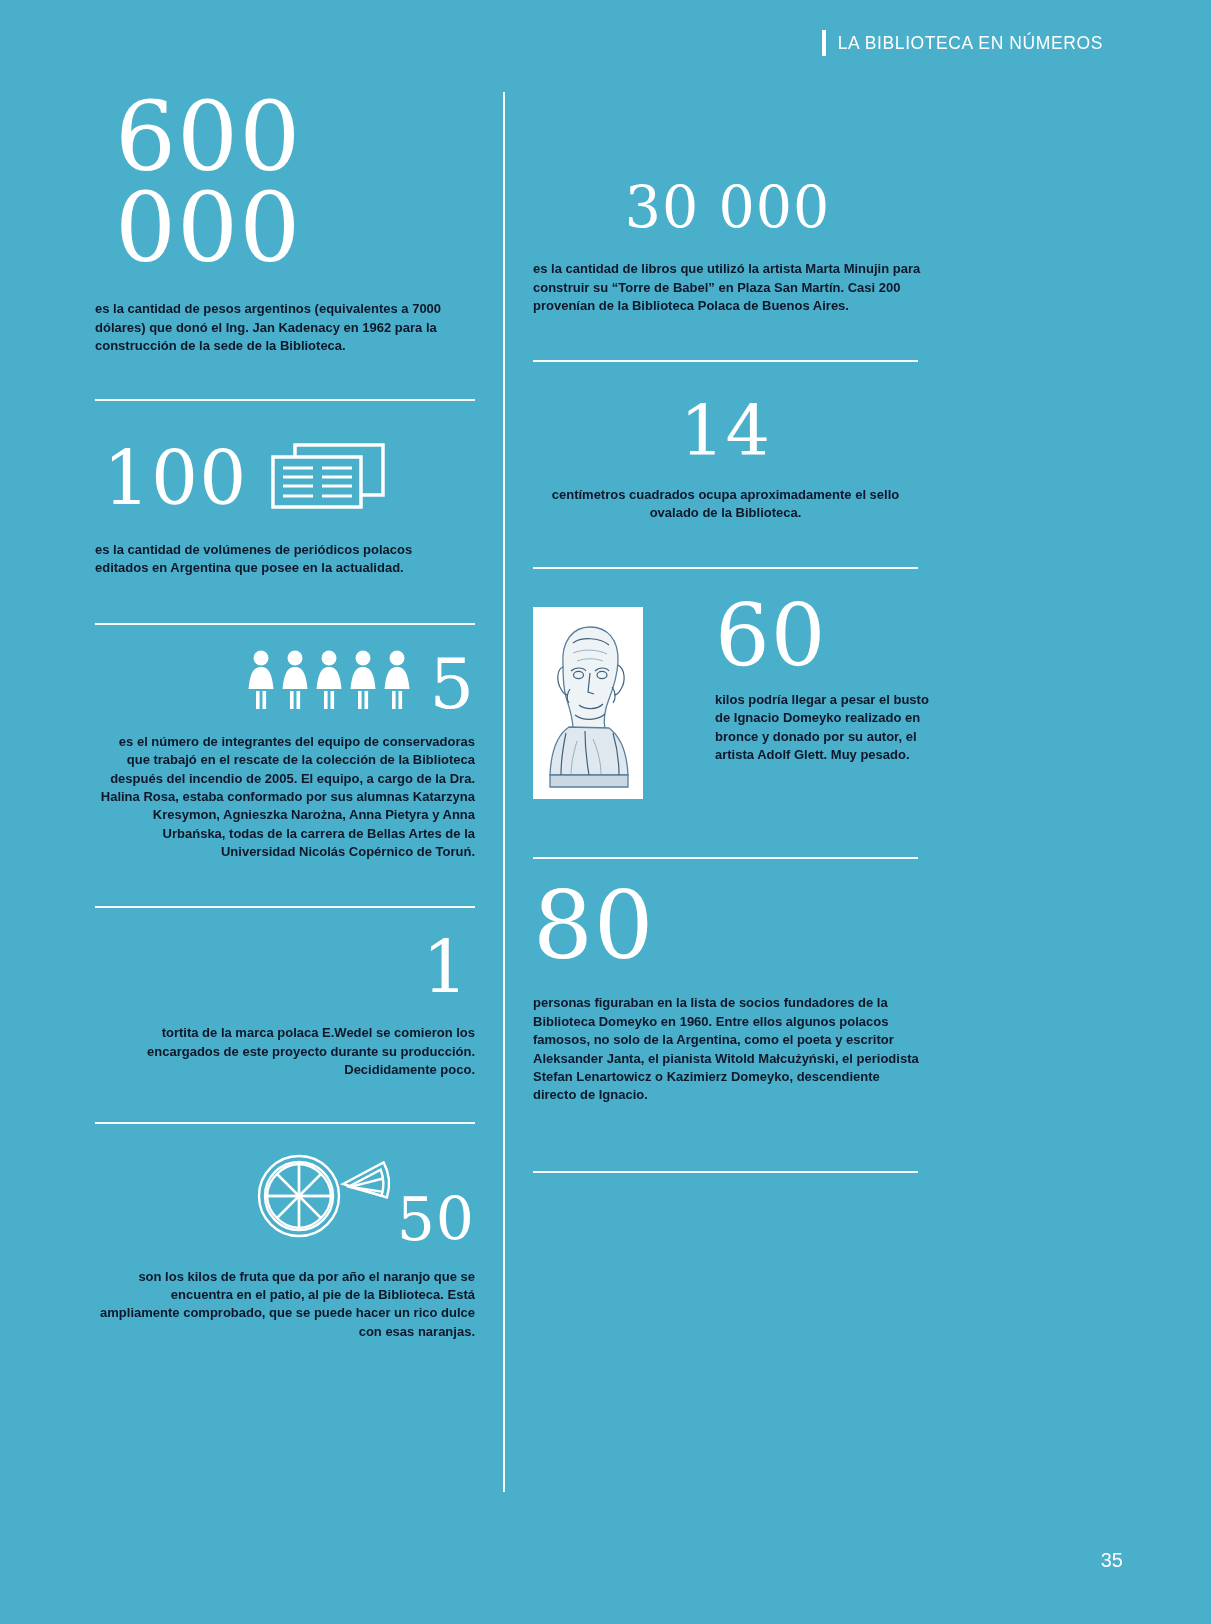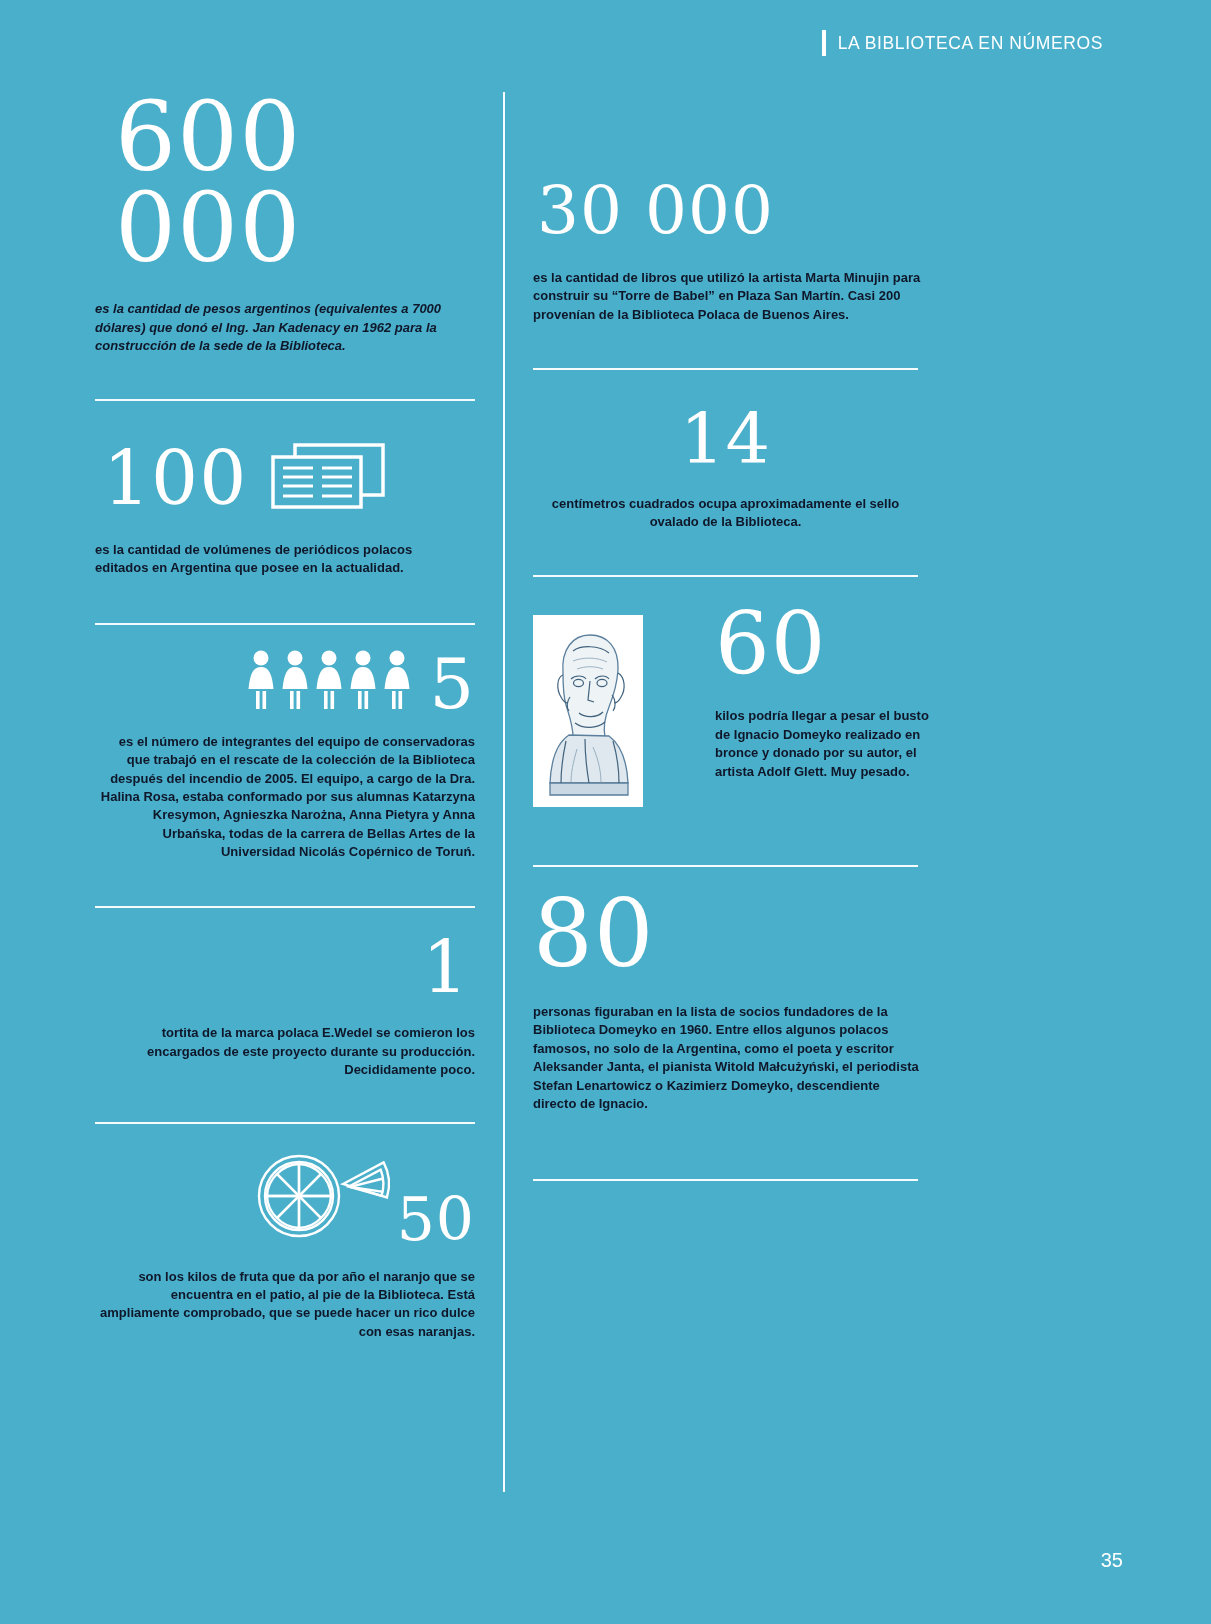--- a/index.html
+++ b/index.html
@@ -144,21 +144,21 @@
     <div class="header-bar"></div>
     <div class="header-title">LA BIBLIOTECA EN NÚMEROS</div>
   </div>
 
   <div class="v-divider"></div>
 
   <div class="col-left">
 
     <div class="stat">
       <div class="bignum align-left" style="font-size:96px;margin-left:20px;">600 000</div>
-      <div class="caption align-left" style="margin-top:26px;width:368px;font-style:italic;">es la cantidad de pesos argentinos (equivalentes a 7000 dólares) que donó el Ing. Jan Kadenacy en 1962 para la construcción de la sede de la Biblioteca.</div>
+      <div class="caption align-left" style="margin-top:26px;width:368px;">es la cantidad de pesos argentinos (equivalentes a 7000 dólares) que donó el Ing. Jan Kadenacy en 1962 para la construcción de la sede de la Biblioteca.</div>
     </div>
     <div class="hr" style="margin-top:43px;"></div>
 
     <div class="stat" style="margin-top:40px;">
       <div class="news-row" style="padding-left:8px;">
         <div class="bignum" style="font-size:74px;">100</div>
         <span>
           <svg width="118" height="70" viewBox="0 0 118 70" fill="none">
             <rect x="26" y="4" width="88" height="50" stroke="#ffffff" stroke-width="3.5" fill="none"></rect>
             <rect x="4" y="16" width="88" height="50" stroke="#ffffff" stroke-width="3.5" fill="#4aafca"></rect>
@@ -255,21 +255,21 @@
         </span>
         <div class="bignum" style="font-size:60px;line-height:0.88;">50</div>
       </div>
       <div class="caption align-right" style="margin-top:22px;width:380px;">son los kilos de fruta que da por año el naranjo que se encuentra en el patio, al pie de la Biblioteca. Está ampliamente comprobado, que se puede hacer un rico dulce con esas naranjas.</div>
     </div>
   </div>
 
   <div class="col-right">
 
     <div class="stat" style="margin-top:88px;">
-      <div class="bignum align-left" style="font-size:66px;margin-left:4px;">30 000</div>
+      <div class="bignum align-left" style="font-size:57px;margin-left:4px;text-align:center;">30 000</div>
       <div class="caption align-left" style="margin-top:26px;width:388px;">es la cantidad de libros que utilizó la artista Marta Minujin para construir su “Torre de Babel” en Plaza San Martín. Casi 200 provenían de la Biblioteca Polaca de Buenos Aires.</div>
     </div>
     <div class="hr" style="margin-top:44px;width:385px;"></div>
 
     <div class="stat" style="margin-top:36px;">
       <div class="bignum align-center" style="font-size:70px;width:385px;">14</div>
       <div class="caption align-center" style="margin-top:22px;width:385px;">centímetros cuadrados ocupa aproximadamente el sello ovalado de la Biblioteca.</div>
     </div>
     <div class="hr" style="margin-top:44px;width:385px;"></div>
 
@@ -304,21 +304,21 @@
             <g stroke="#7d99ae" stroke-width="0.9" fill="none" opacity="0.8">
               <path d="M40 46 C50 42 64 42 74 47"></path>
               <path d="M44 54 C52 51 62 51 70 54"></path>
               <path d="M60 132 C66 146 68 158 68 168"></path>
               <path d="M44 134 C40 148 38 158 38 168"></path>
             </g>
           </svg>
         </div>
         <div style="flex:1 1 auto;">
           <div class="bignum align-left" style="font-size:86px;margin-top:-12px;">60</div>
-          <div class="caption align-left" style="margin-top:22px;width:215px;">kilos podría llegar a pesar el busto de Ignacio Domeyko realizado en bronce y donado por su autor, el artista Adolf Glett. Muy pesado.</div>
+          <div class="caption align-left" style="margin-top:14px;width:215px;">kilos podría llegar a pesar el busto de Ignacio Domeyko realizado en bronce y donado por su autor, el artista Adolf Glett. Muy pesado.</div>
         </div>
       </div>
     </div>
     <div class="hr" style="margin-top:58px;width:385px;"></div>
 
     <div class="stat" style="margin-top:22px;">
       <div class="bignum align-left" style="font-size:94px;">80</div>
       <div class="caption align-left" style="margin-top:24px;width:388px;"><span>personas figuraban en la lista de socios fundadores de la Biblioteca Domeyko en 1960. Entre ellos algunos polacos famosos, no solo de la Argentina, como el poeta y escritor  </span><b>Aleksander Janta</b><span>, el pianista </span><b>Witold Małcużyński</b><span>, el periodista  </span><b>Stefan Lenartowicz o Kazimierz Domeyko</b><span>, descendiente directo de Ignacio.</span></div>
     </div>
     <div class="hr" style="margin-top:66px;width:385px;"></div>

